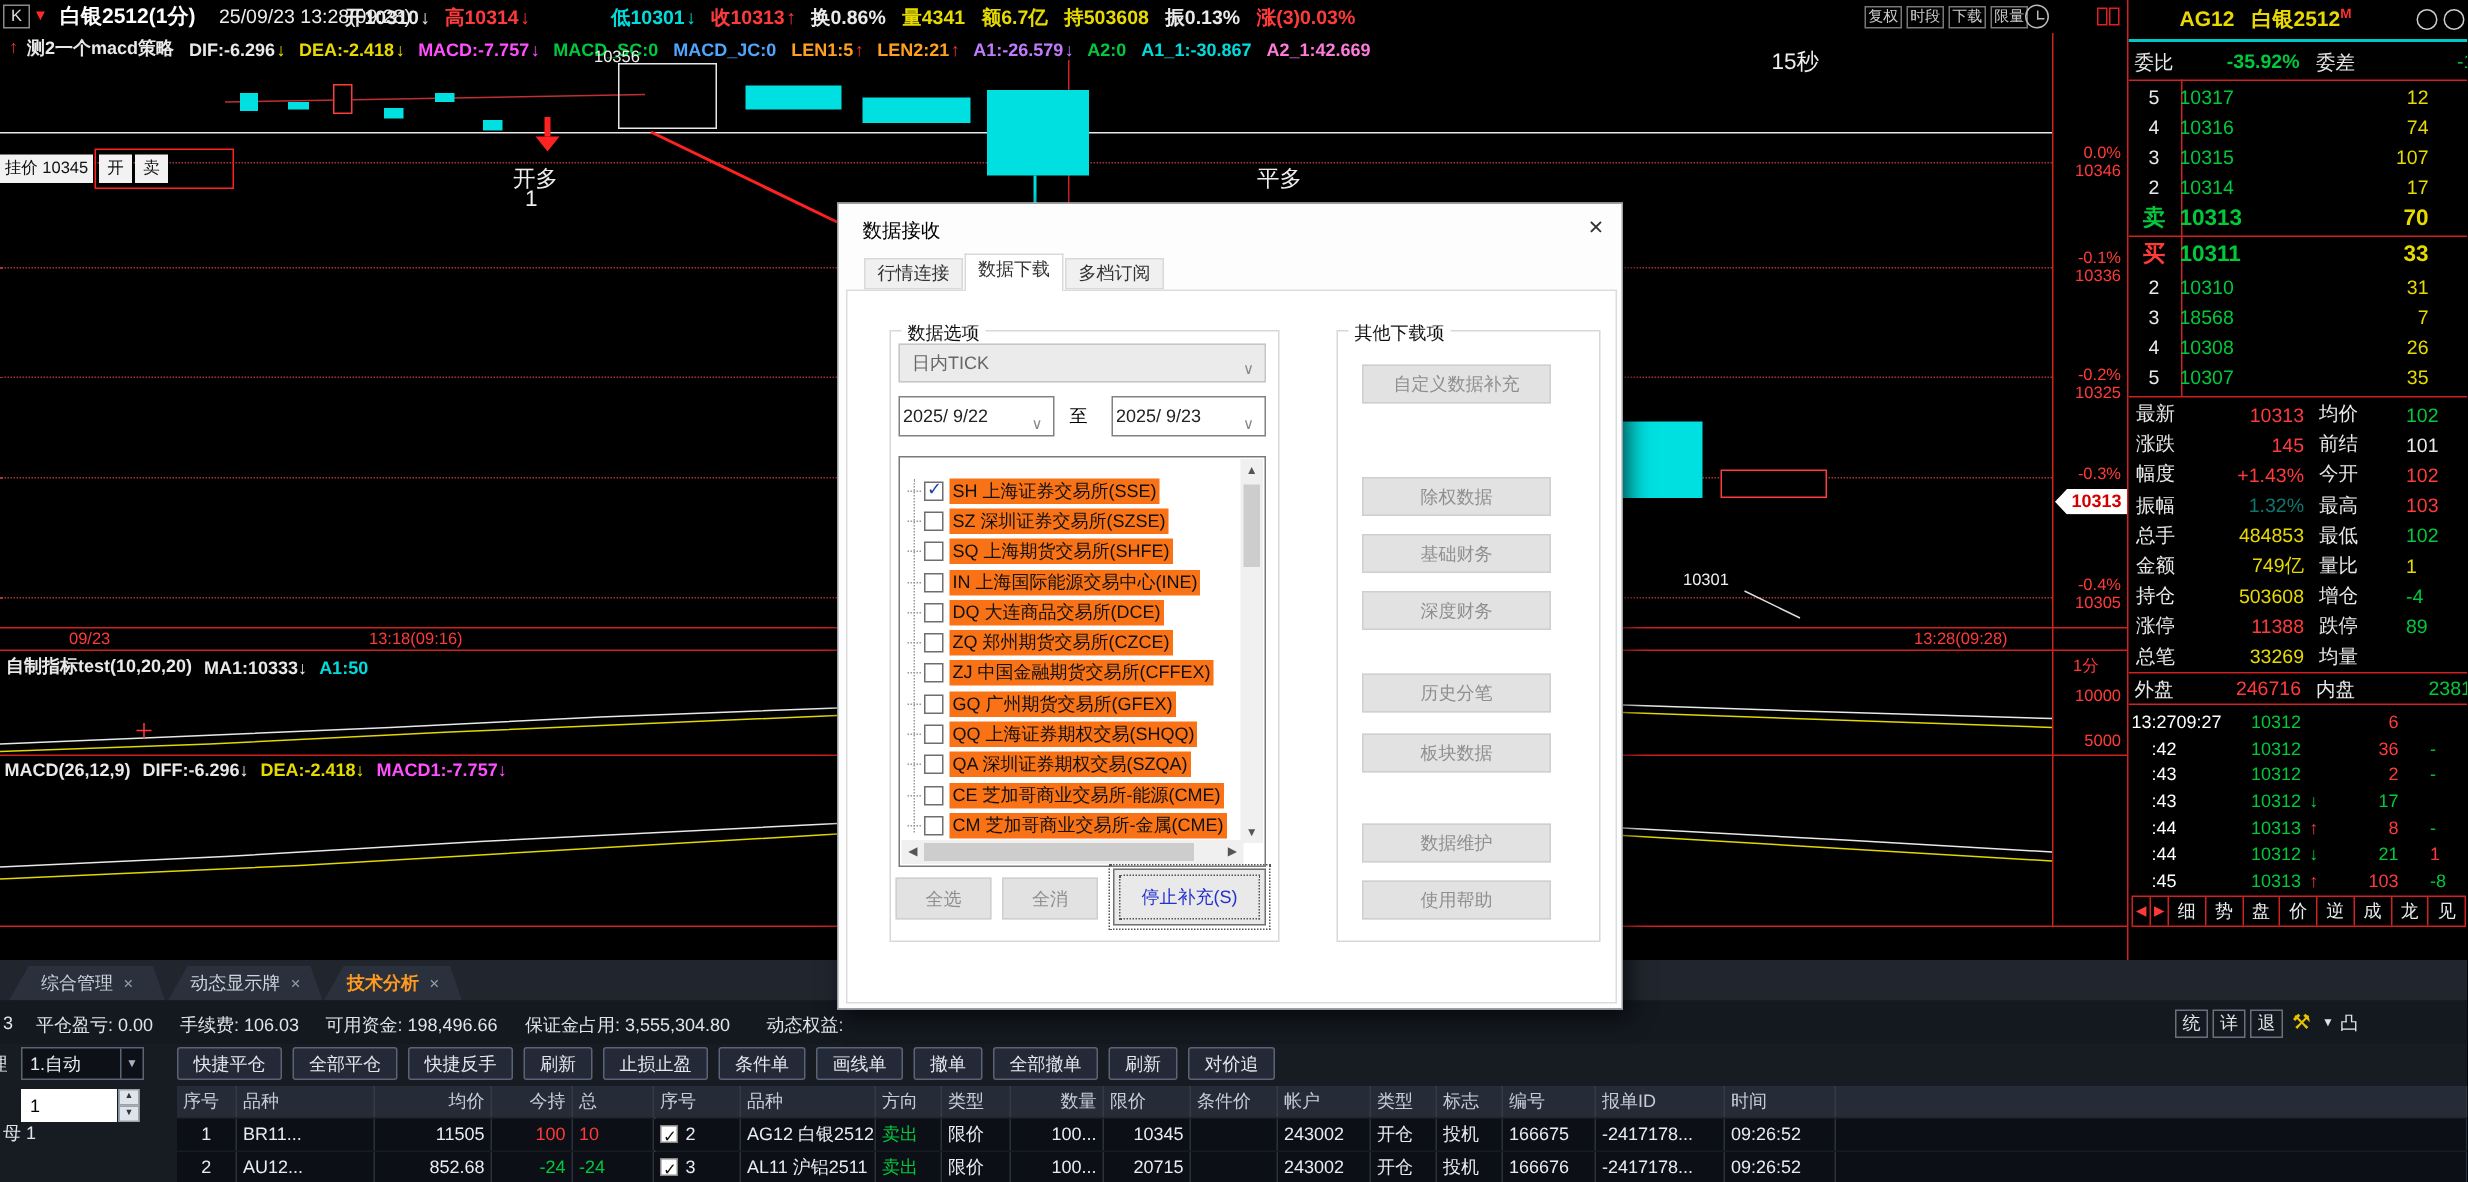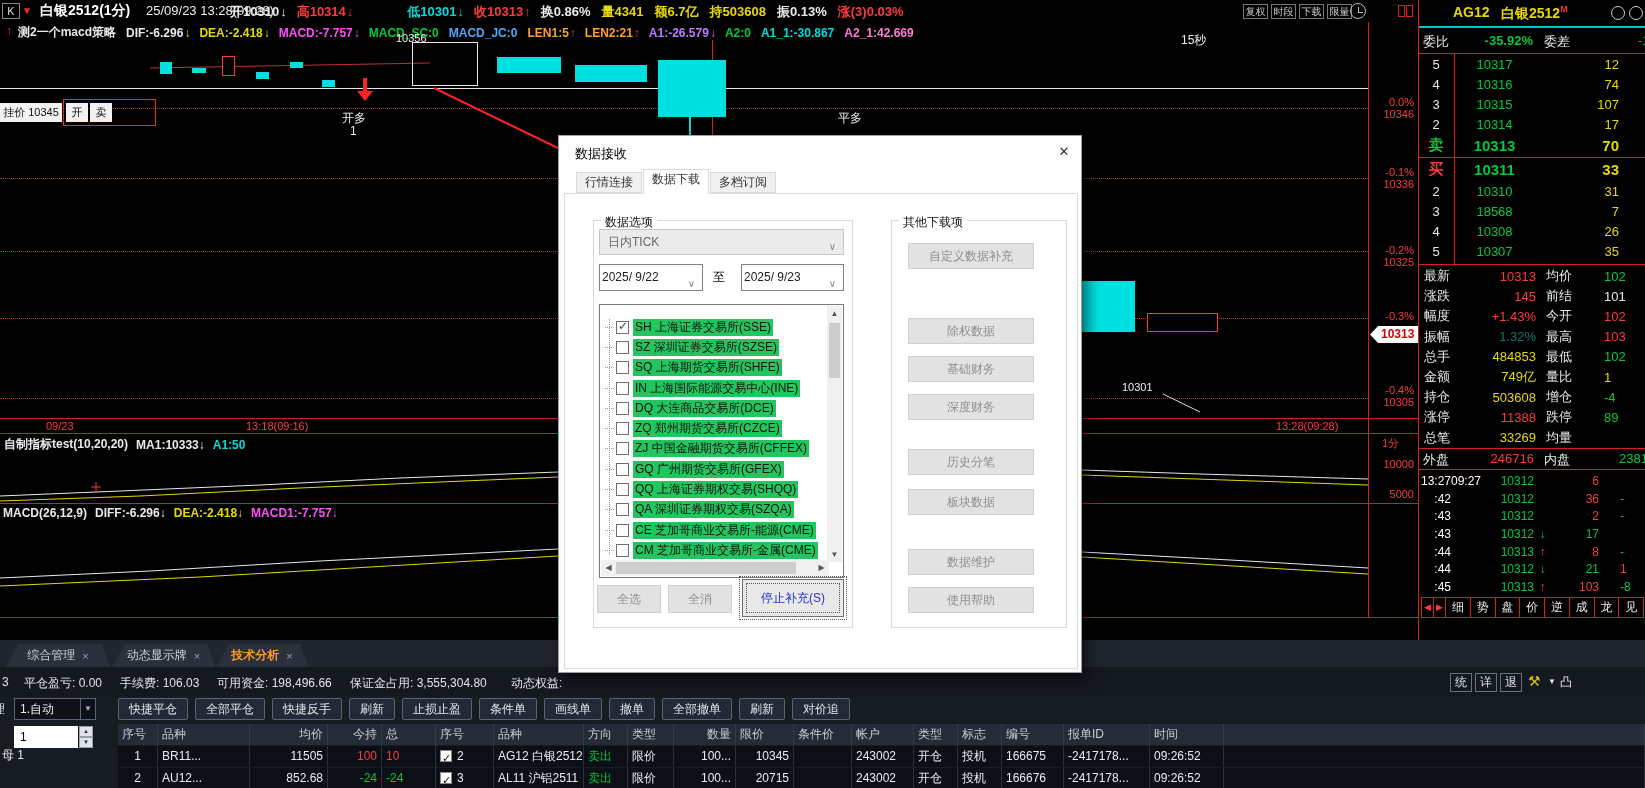--- a/index.html
+++ b/index.html
@@ -34,39 +34,39 @@
 .hred{height:1px;background:#d02020;left:0}
 .axlbl{width:48px;left:1368px;color:#ff3a3a;font-size:11px;line-height:12px;text-align:right;padding-right:2px}
 #curtag{left:1370px;top:286px;width:48px;height:17px;background:#fff;color:#d40000;font-weight:bold;font-size:12px;line-height:17px;padding-left:11px;clip-path:polygon(0 50%,8px 0,100% 0,100% 100%,8px 100%)}
 .redtxt{color:#ff3a3a;font-size:11px}
 .cndl{background:#00e0e0}
 .cndl-h{border:1px solid #ff3a3a;background:#000}
 .wick{width:2px;background:#00e0e0}
 #selbox{left:412px;top:2px;width:66px;height:44px;border:1px solid #e8e8e8}
 #redarrow-stem{left:363px;top:38px;width:4px;height:13px;background:#ff2222}
 #redarrow-head{left:357px;top:51px;width:0;height:0;border-left:8px solid transparent;border-right:8px solid transparent;border-top:10px solid #ff2222}
-.anno{color:#eee;font-size:12px;white-space:nowrap}
+.anno{color:#eee;font-size:15px;white-space:nowrap}
 .otag{background:#f2f2f2;color:#111;font-size:11px;text-align:center;line-height:19px}
 #ordbox{left:63px;top:59px;width:93px;height:27px;border:1px solid #ff2222}
 #indlbl{left:4px;top:396px;gap:8px;font-size:12px;font-weight:bold;white-space:nowrap}
 #macdlbl{left:3px;top:466px;gap:8px;font-size:12px;font-weight:bold;white-space:nowrap}
 
 #panel{left:1418px;top:0;width:227px;height:640px;background:#000;border-left:1px solid #d02020;overflow:hidden}
 #ptitle{left:0;top:0;width:227px;height:26px}
 #psym,#pname{color:#e8d800;font-size:14px;font-weight:bold}
 #pflag{color:#ff3030;font-size:9px;vertical-align:super}
 .picon{width:14px;height:14px;border:1px solid #ccc;border-radius:50%}
 #tealline{left:0;top:26px;width:227px;height:2px;background:#00c8c8}
 #wbrow{left:0;top:30px;width:227px;height:22px;font-size:13px}
 .pline{left:0;width:227px;height:1px;background:#d02020}
 #book{left:0;top:54px;width:227px}
 .bkrow{display:flex;align-items:center;height:20px;font-size:13px}
 .bkrow.big{height:23px;font-size:15px;font-weight:bold}
 .bn{width:34px;text-align:center;color:#e9e9e9}
-.bp{width:83px;text-align:center;color:#00c93c}
+.bp{width:83px;text-align:left;color:#00c93c}
 .bv{width:83px;text-align:right;color:#e6da00}
 #bookline{height:1px;background:#d02020;margin-left:0}
 #bkvline{left:35px;top:53px;width:1px;height:211px;background:#d02020}
 #details{left:0;top:266px;width:227px}
 .dtr{display:flex;align-items:center;height:20.2px;font-size:13px}
 .dl1{width:42px;margin-left:5px;color:#e9e9e9}
 .dv1{width:70px;text-align:right}
 .dl2{width:42px;margin-left:10px;color:#e9e9e9}
 .dv2{margin-left:16px;white-space:nowrap}
 #wnrow{left:0;top:449px;width:227px;height:20px;font-size:13px}
@@ -126,21 +126,21 @@
 #ddl{left:40px;top:93px;width:245px;height:26px;background:#ebebeb;border:1px solid #c6c6c6;color:#666;line-height:24px;padding-left:8px}
 .chev{position:absolute;right:7px;top:5px;color:#888;font-size:10px}
 .dcombo{background:#fff;border:1px solid #828282;color:#222;line-height:25px;padding-left:2px}
 #zhi{left:154px;top:133px;color:#000}
 #lbox{left:40px;top:168px;width:245px;height:274px;background:#fff;border:1px solid #7a7a7a}
 #treev{position:absolute;left:9px;top:14px;width:1px;height:236px;border-left:1px dotted #999}
 .xi{position:relative;display:flex;align-items:center;height:20.3px;margin-top:0;padding-left:4px}
 .xi .tree{width:9px;border-top:1px dotted #999;margin-right:2px}
 .cb{width:13px;height:13px;background:#fff;border:1px solid #6e6e6e;margin-right:4px;position:relative;flex:none}
 .cb.checked:after{content:"✓";position:absolute;left:1px;top:-3px;color:#16469c;font-weight:bold;font-size:12px}
-.xl{background:#22c55e;padding:0 2px;color:#111;white-space:nowrap}
+.xl{background:#f97316;padding:0 2px;color:#111;white-space:nowrap}
 #xitems{position:absolute;left:1px;top:12px;width:226px;overflow:hidden}
 .vscr{position:absolute;right:1px;top:1px;width:15px;height:256px;background:#f0f0f0}
 .hscr{position:absolute;left:1px;bottom:1px;width:228px;height:16px;background:#f0f0f0;display:flex}
 .scrarr{color:#555;font-size:8px;text-align:center}
 .dbtn{background:#e2e2e2;border:1px solid #cfcfcf;color:#8f8f8f;text-align:center}
 #stopbtn{left:183px;top:443px;width:102px;height:38px;background:#e9e9e9;border:1px solid #707070;color:#2330cc;text-align:center;line-height:36px;outline:1px dotted #555;outline-offset:2px}
 #stopbtn:after{content:"";position:absolute;left:3px;top:3px;right:3px;bottom:3px;border:1px dotted #555}
 #prog{left:30px;top:510px;width:482px;height:20px;background:#ededed}
 #progfill{position:absolute;left:0;top:0;height:20px;background:linear-gradient(90deg,#a50000,#ee0012)}
 #progtxt{position:absolute;left:0;top:0;width:100%;text-align:center;line-height:20px;color:#1515d0;font-weight:bold;font-size:13px}

